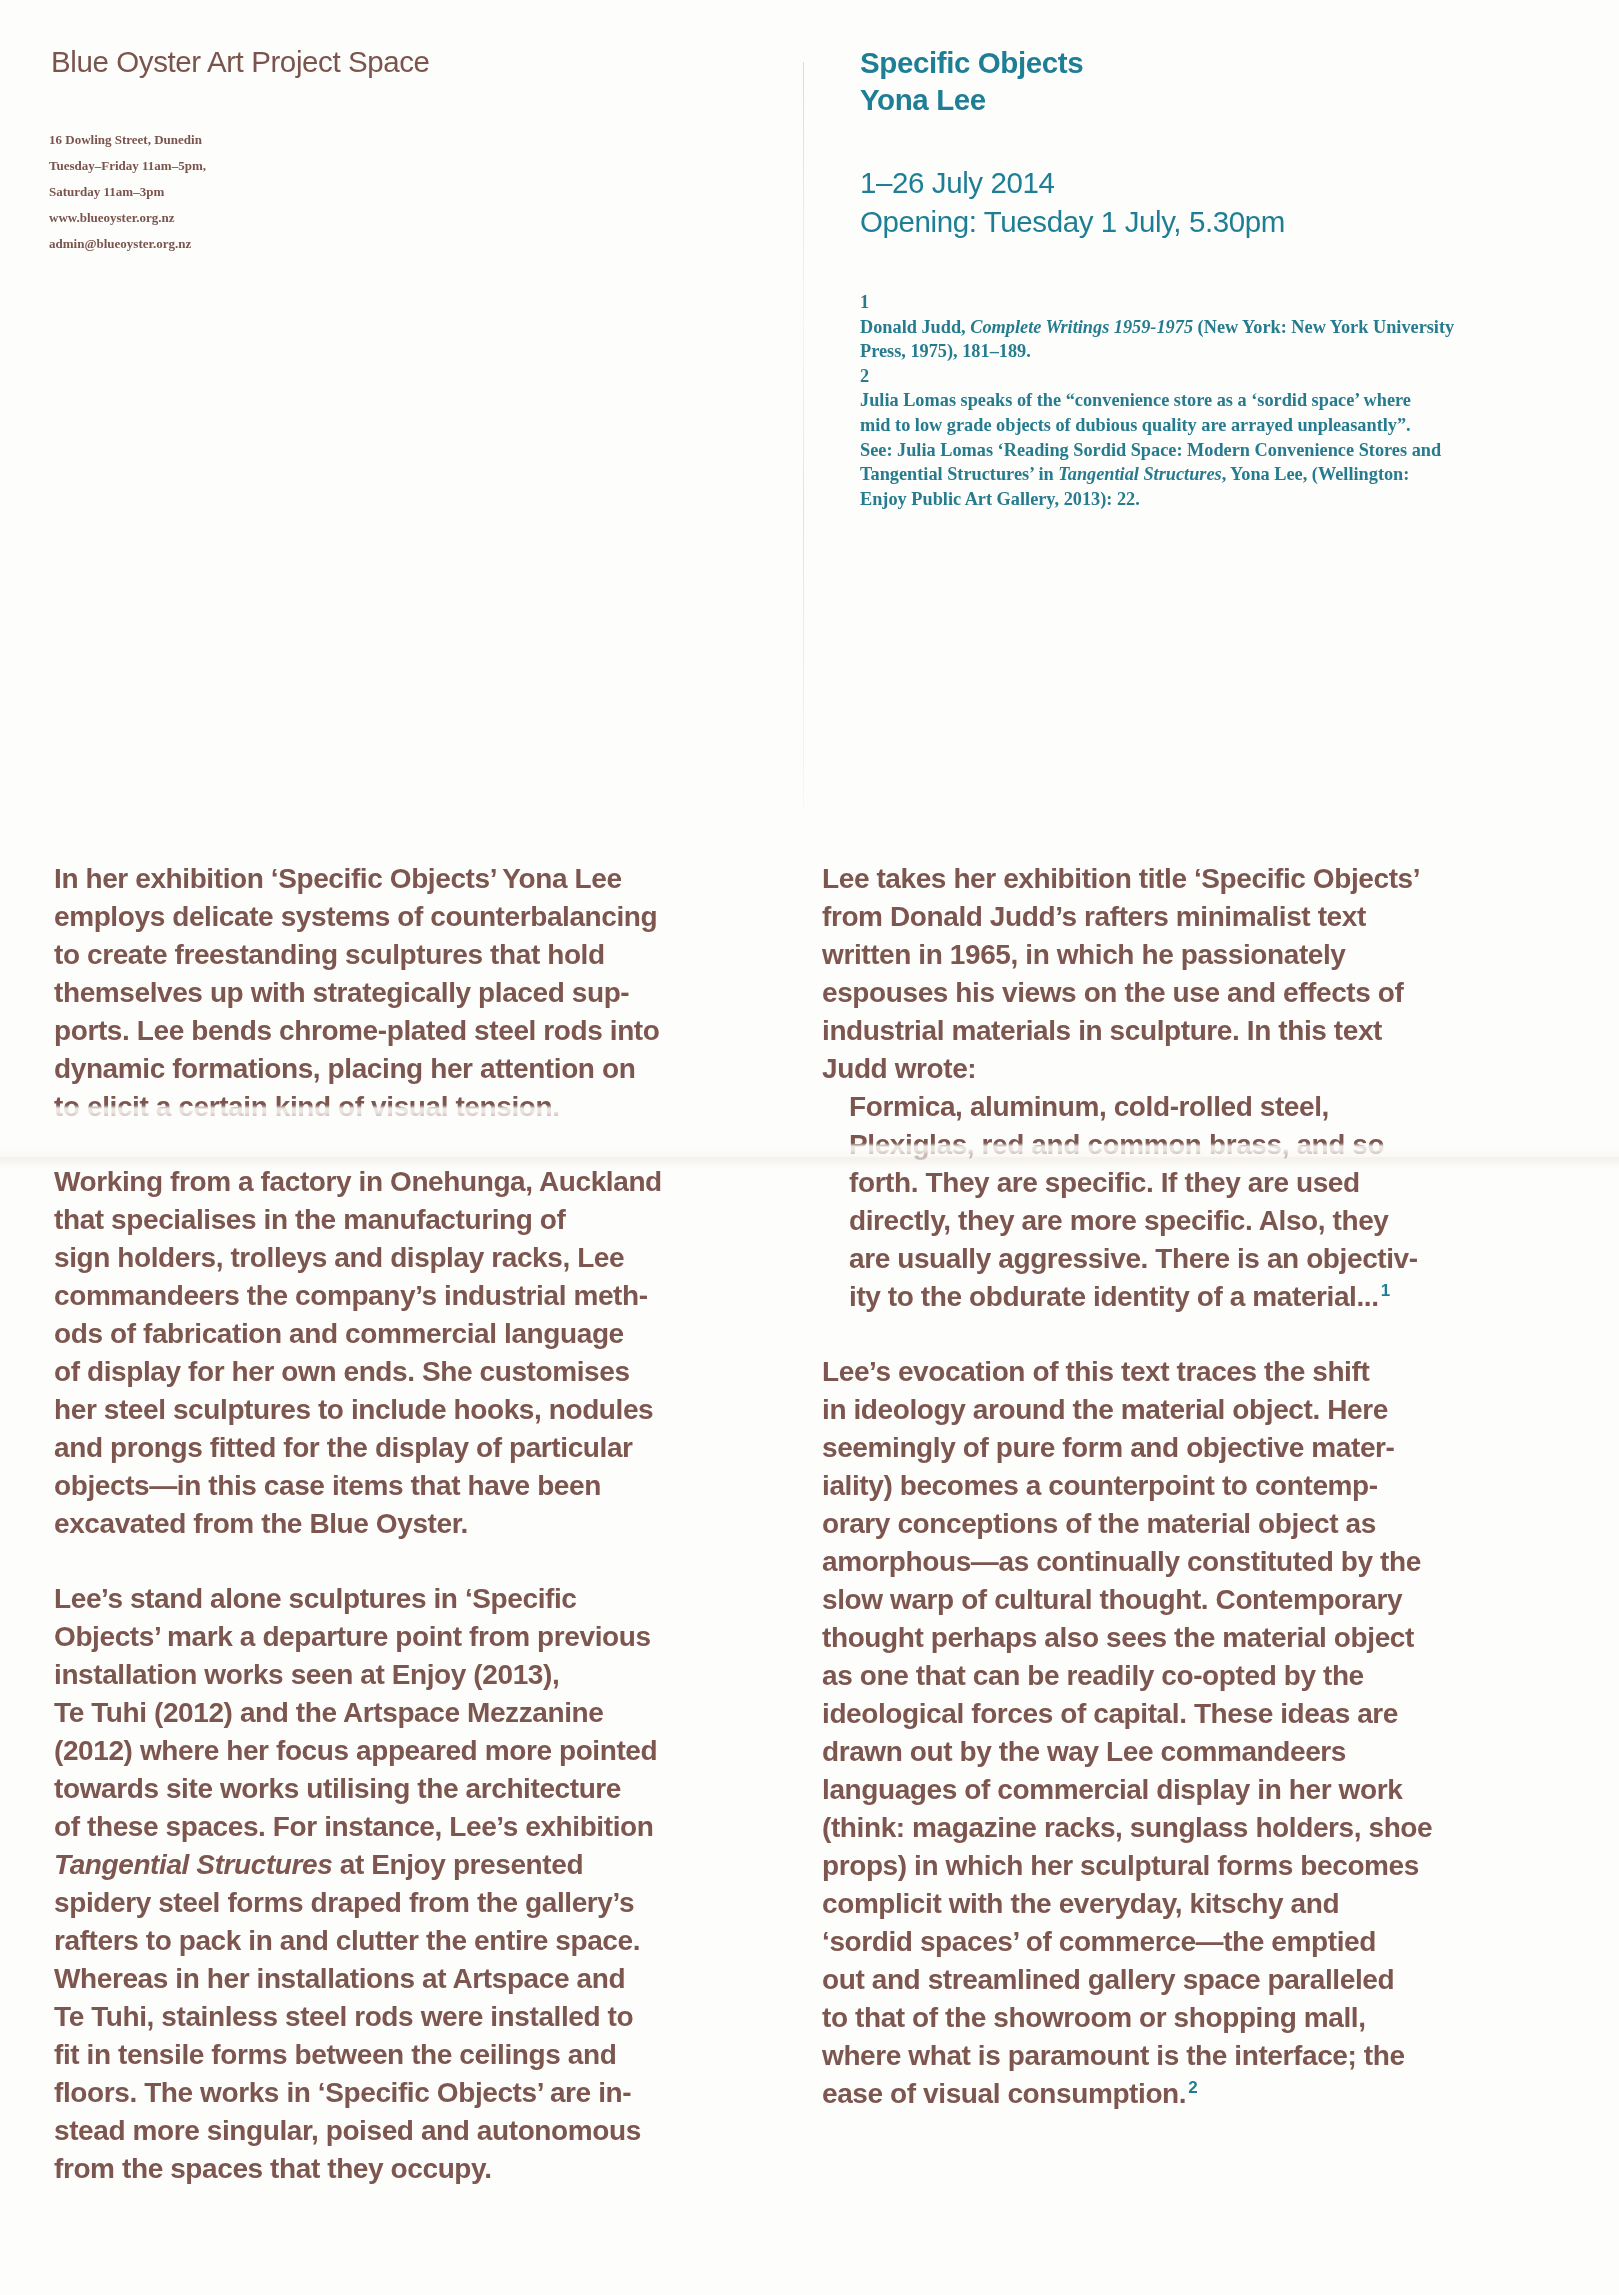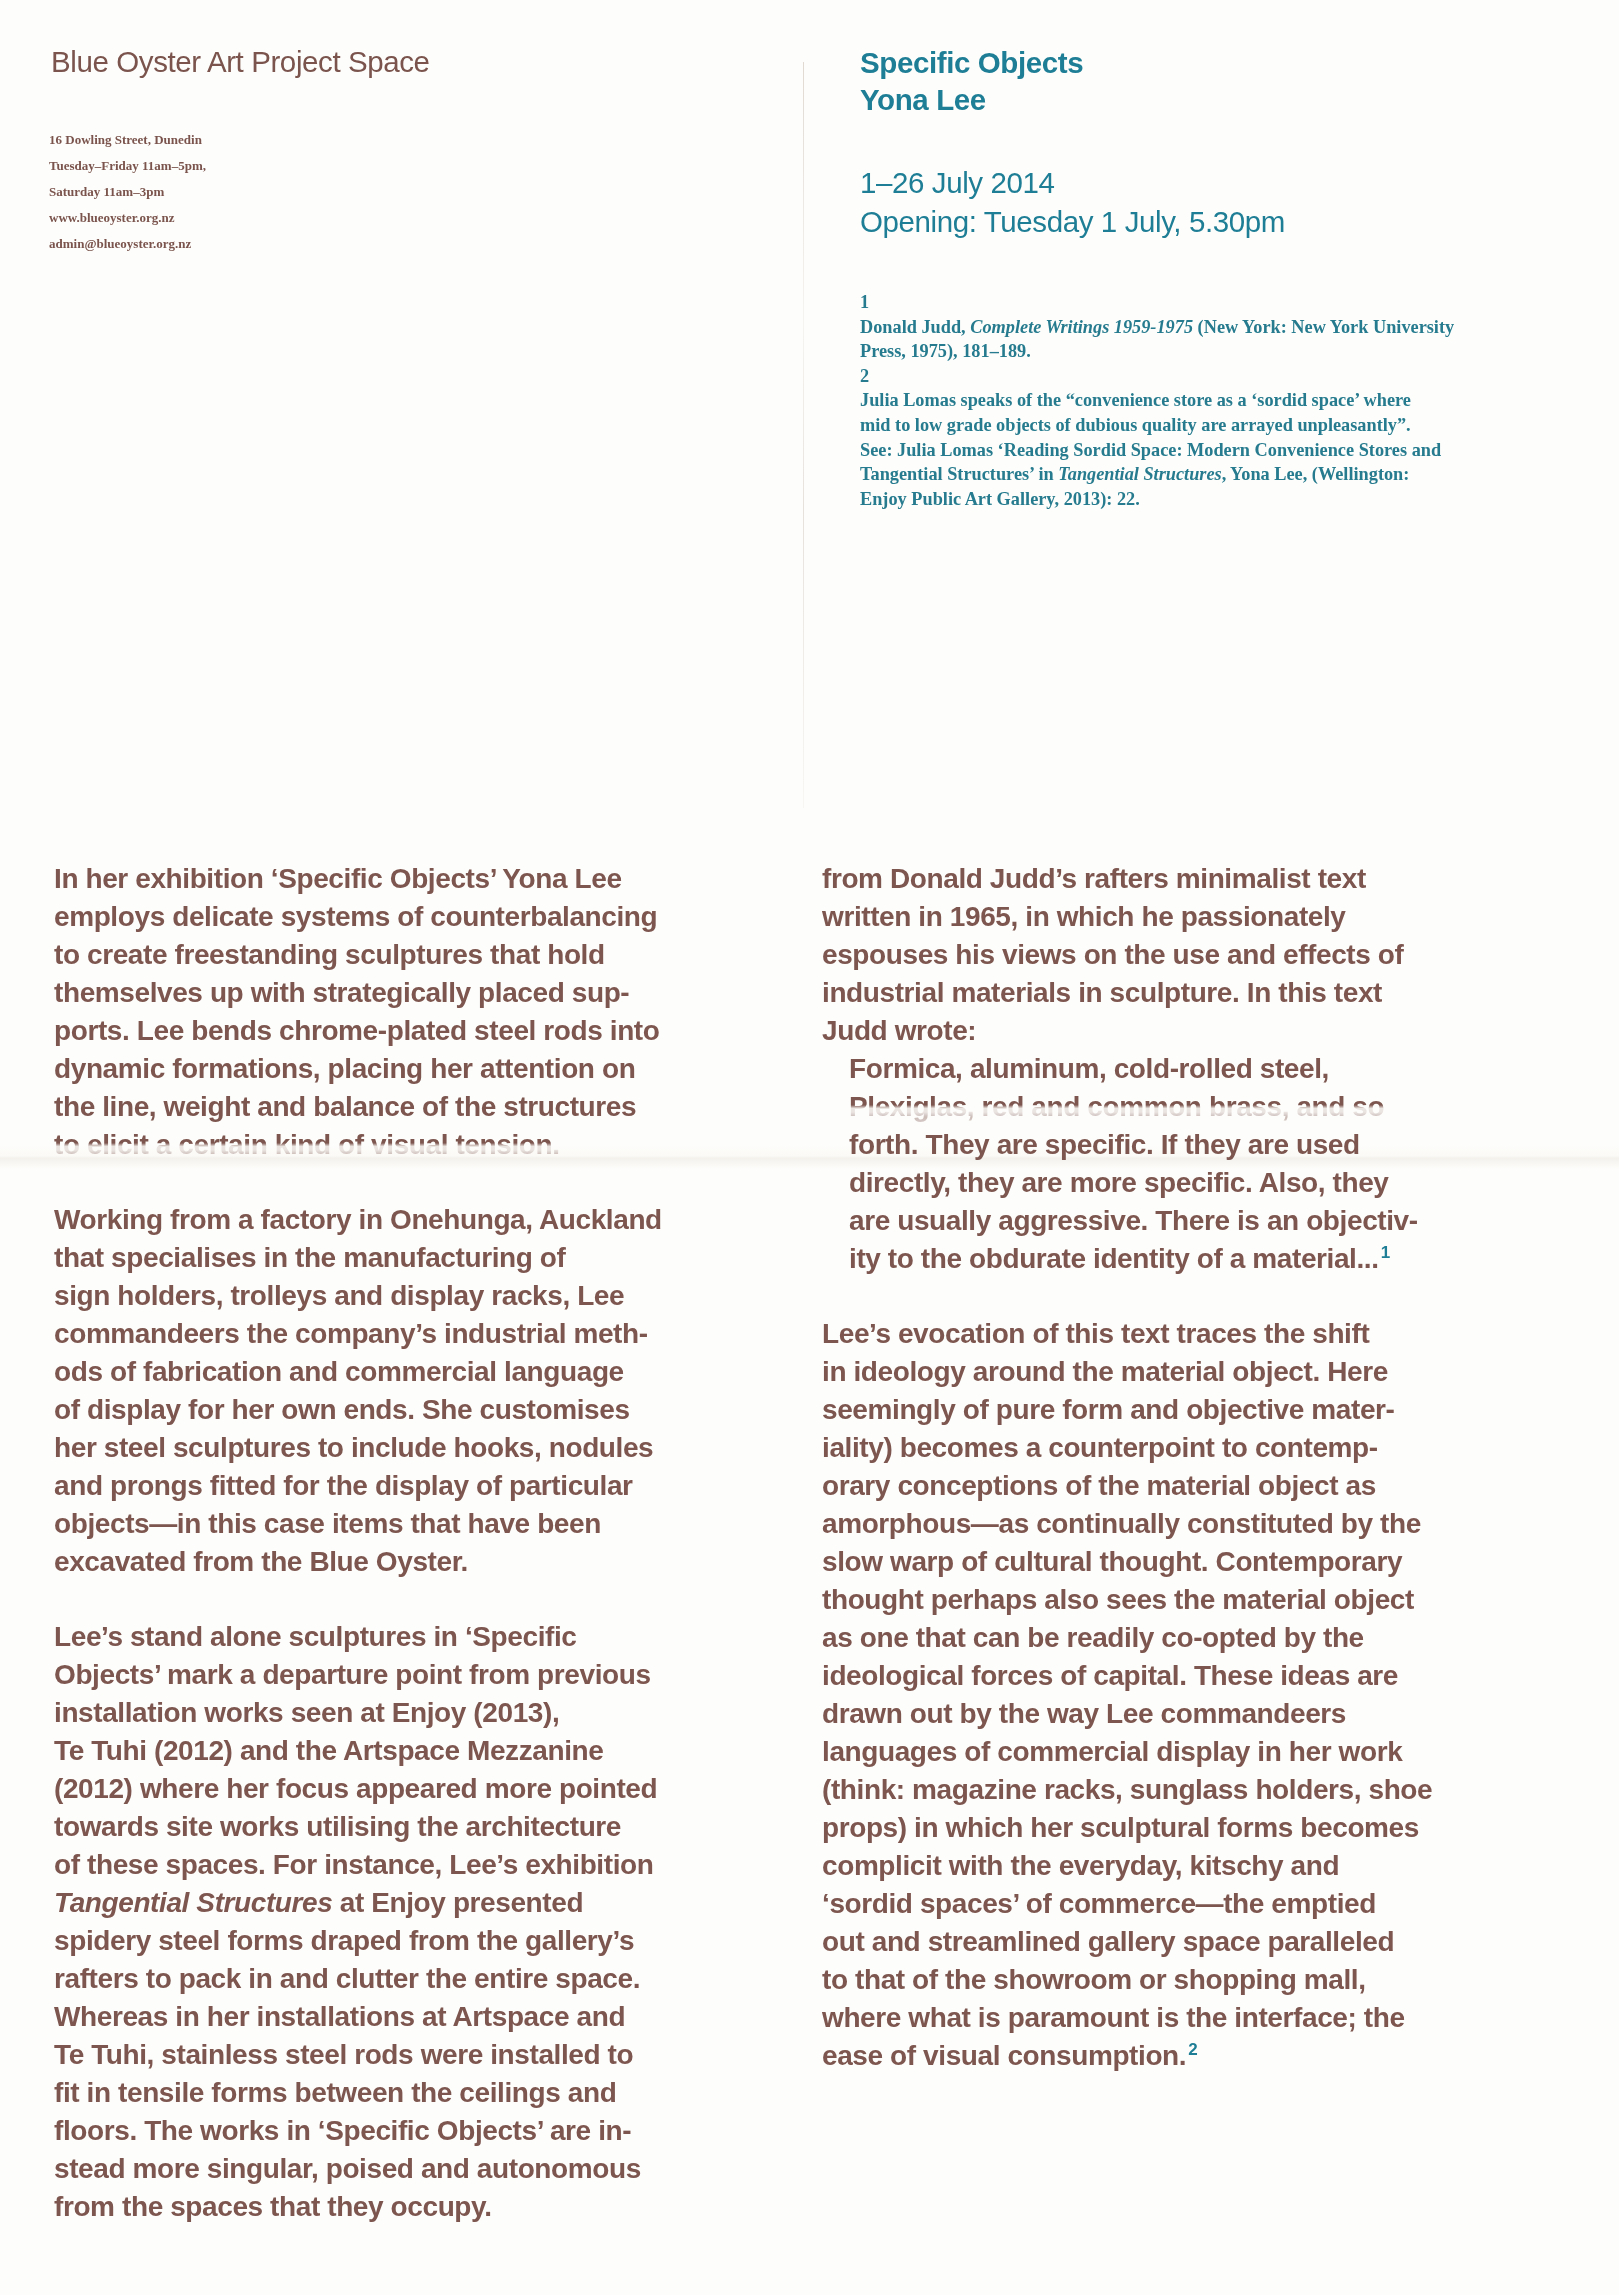--- a/index.html
+++ b/index.html
@@ -127,21 +127,20 @@
     </div>
 
   <div class="col col-left">
       <div class="para">
         <div class="line"><span>In her exhibition ‘Specific Objects’ Yona Lee</span></div>
         <div class="line"><span>employs delicate systems of counterbalancing</span></div>
         <div class="line"><span>to create freestanding sculptures that hold</span></div>
         <div class="line"><span>themselves up with strategically placed sup-</span></div>
         <div class="line"><span>ports. Lee bends chrome-plated steel rods into</span></div>
         <div class="line"><span>dynamic formations, placing her attention on</span></div>
-        <div class="line"><span>the line, weight and balance of the structures</span></div>
         <div class="line"><span class="fade">to elicit a certain kind of visual tension.</span></div>
       </div>
       <div class="para">
         <div class="line"><span>Working from a factory in Onehunga, Auckland</span></div>
         <div class="line"><span>that specialises in the manufacturing of</span></div>
         <div class="line"><span>sign holders, trolleys and display racks, Lee</span></div>
         <div class="line"><span>commandeers the company’s industrial meth-</span></div>
         <div class="line"><span>ods of fabrication and commercial language</span></div>
         <div class="line"><span>of display for her own ends. She customises</span></div>
         <div class="line"><span>her steel sculptures to include hooks, nodules</span></div>
@@ -164,20 +163,21 @@
         <div class="line"><span>Te Tuhi, stainless steel rods were installed to</span></div>
         <div class="line"><span>fit in tensile forms between the ceilings and</span></div>
         <div class="line"><span>floors. The works in ‘Specific Objects’ are in-</span></div>
         <div class="line"><span>stead more singular, poised and autonomous</span></div>
         <div class="line"><span>from the spaces that they occupy.</span></div>
       </div>
     </div>
 
   <div class="col col-right">
       <div class="para">
+        <div class="line"><span>Lee takes her exhibition title ‘Specific Objects’</span></div>
         <div class="line"><span>from Donald Judd’s rafters minimalist text</span></div>
         <div class="line"><span>written in 1965, in which he passionately</span></div>
         <div class="line"><span>espouses his views on the use and effects of</span></div>
         <div class="line"><span>industrial materials in sculpture. In this text</span></div>
         <div class="line"><span>Judd wrote:</span></div>
       </div>
       <div class="para quote">
         <div class="line"><span>Formica, aluminum, cold-rolled steel,</span></div>
         <div class="line"><span class="fade">Plexiglas, red and common brass, and so</span></div>
         <div class="line"><span>forth. They are specific. If they are used</span></div>

